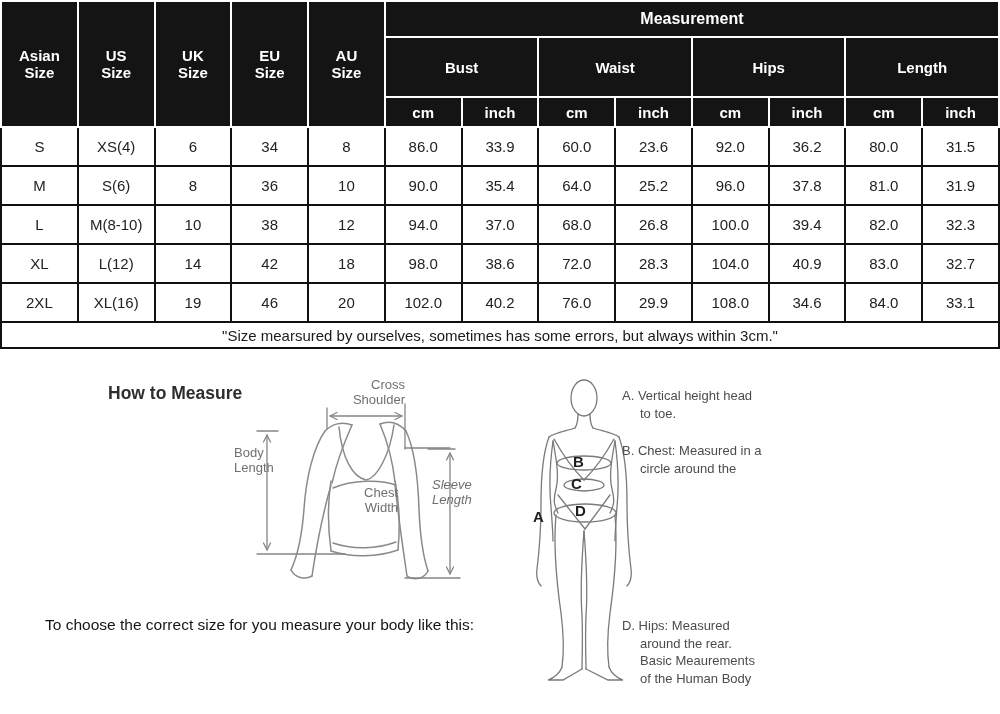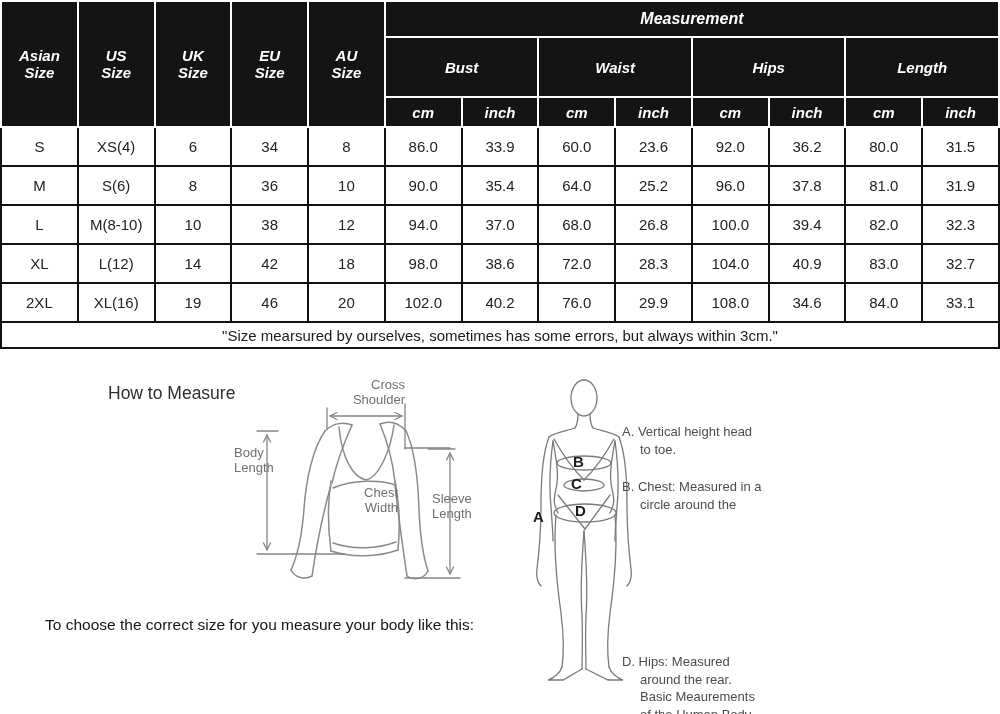--- a/index.html
+++ b/index.html
@@ -8,21 +8,21 @@
     font-family:"Liberation Sans", sans-serif; overflow:hidden;
   }
 
   
   table.size-chart {
     position:absolute; top:0; left:0; width:1000px;
     border-collapse:collapse; table-layout:fixed;
   }
   .size-chart th {
     background:#141414; color:#fff; font-weight:bold; font-size:15px;
-    border:2px solid #fff; padding:0; text-align:center; vertical-align:middle;font-style:italic;
+    border:2px solid #fff; padding:0; text-align:center; vertical-align:middle;
   }
   .size-chart th.measure-head { font-size:16px; }
   .size-chart td {
     background:#fff; color:#222; font-size:15px;
     border:2px solid #111; padding:0; text-align:center; vertical-align:middle;
   }
   tr.r-measure { height:36px; }
   tr.r-group   { height:60px; }
   tr.r-unit    { height:30px;padding-left:28px; }
   tbody#data-rows tr { height:39px; }
@@ -31,21 +31,21 @@
 
   
   .measure { position:absolute; top:357px; left:0; width:1000px; height:357px; }
   .m-abs { position:absolute; }
   .m-heading { font-size:17.5px; color:#2e2e2e; }
   .m-label { position:absolute; font-size:13px; line-height:15px; color:#6f6f6f; white-space:nowrap; }
   .m-label.center { text-align:right; }
   .fig-letter { position:absolute; font-weight:bold; color:#1d1d1d; font-size:15px; line-height:15px; }
   .ins { position:absolute; left:622px; width:170px; font-size:13px; line-height:17.5px; color:#4c4c4c; }
   .ins .ln { display:block; padding-left:18px; white-space:nowrap; }
-  .ins .ln.first { padding-left:0;margin-top:36px; }
+  .ins .ln.first { padding-left:0; }
   .footer-text { position:absolute; left:45px; top:259px; font-size:15.5px; color:#151515; white-space:nowrap; }
   svg { display:block; }
 </style>
 </head>
 <body>
 
 <div class="page">
 
   <table class="size-chart">
     <colgroup>
@@ -183,21 +183,21 @@
       </tbody>
     <tbody>
       <tr class="note-row">
         <td colspan="13">"Size mearsured by ourselves, sometimes has some errors, but always within 3cm."</td>
       </tr>
     </tbody>
   </table>
 
   <div class="measure">
 
-    <div class="m-abs m-heading" style="left:108px; top:26px;">How to Measure</div>
+    <div class="m-abs m-heading" style="left:108px; top:26px;font-weight:bold;">How to Measure</div>
 
     <svg class="m-abs" style="left:245px; top:10px;" width="232" height="224" viewBox="245 366 232 224">
       <g fill="none" stroke="#8a8a8a" stroke-width="1.5" stroke-linecap="round">
 
         <path d="M325,430 C332,423 342,420 352,424"></path>
         <path d="M380,423 C390,419 399,422 406,430"></path>
 
         <path d="M339,426 C342,458 353,476 366,479 C378,477 390,452 394,424"></path>
 
         <path d="M352,424 C344,442 336,464 332,482"></path>
@@ -243,21 +243,21 @@
       <div>Shoulder</div>
     </div>
     <div class="m-label" style="left:234px; top:88px;">
       <div>Body</div>
       <div>Length</div>
     </div>
     <div class="m-label center" style="left:330px; top:128px; width:68px;">
       <div>Chest</div>
       <div>Width</div>
     </div>
-    <div class="m-label" style="left:432px; top:134px;">
+    <div class="m-label" style="left:432px; top:120px;font-style:italic;">
       <div>Sleeve</div>
       <div>Length</div>
     </div>
 
     <svg class="m-abs" style="left:526px; top:8px;" width="106" height="320" viewBox="526 364 106 320">
       <g fill="none" stroke="#7a7a7a" stroke-width="1.3" stroke-linecap="round">
         <ellipse cx="584" cy="397" rx="13" ry="18"></ellipse>
         <path d="M578,413 C578,420 577,424 575,427"></path>
         <path d="M590,413 C590,420 591,424 593,427"></path>
         <path d="M575,427 C566,430 554,432 549,436"></path>

